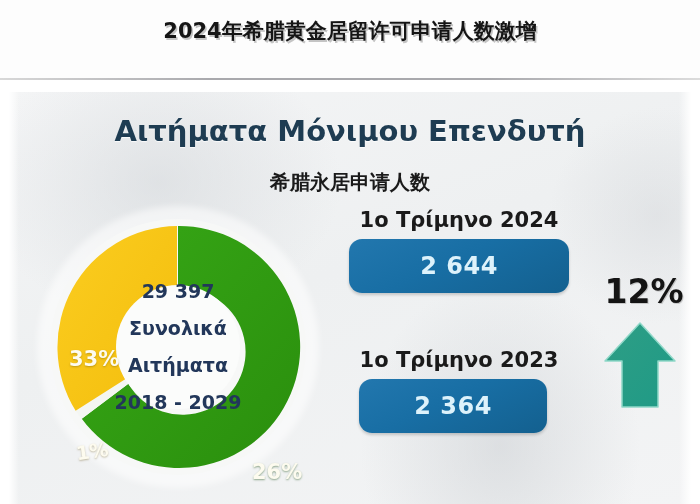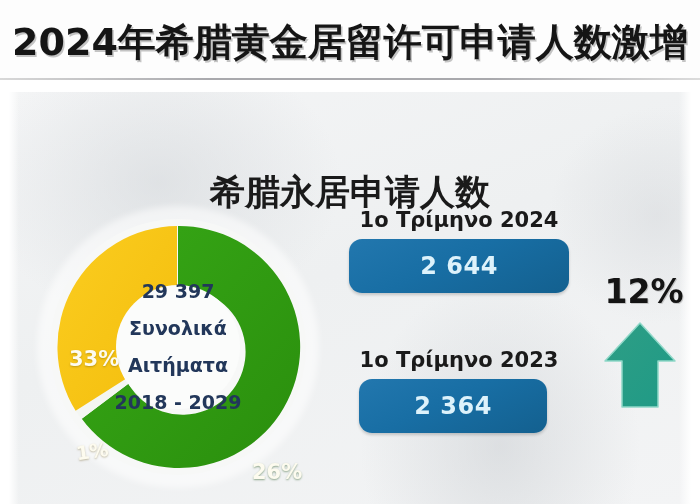--- a/index.html
+++ b/index.html
@@ -29,21 +29,21 @@
     height: 79px;
     background: #fdfdfd;
   }
   .headline-text {
     position: absolute;
     left: 0; top: 17px;
     width: 700px;
     text-align: center;
     font-family: "DejaVu Sans", "Liberation Sans", sans-serif;
     font-weight: 700;
-    font-size: 38px;
+    font-size: 21px;
     letter-spacing: 0px;
     color: #151515;
     text-shadow: 1.5px 1.5px 0px rgba(150,150,150,0.55);
     white-space: nowrap;
   }
   .headline-rule {
     position: absolute;
     left: 0; top: 78px;
     width: 700px;
     height: 2px;
@@ -85,21 +85,21 @@
     white-space: nowrap;
     text-shadow: 0 1px 1px rgba(255,255,255,0.8);
   }
   .cn-subtitle {
     position: absolute;
     left: 0; top: 77px;
     width: 682px;
     text-align: center;
     font-family: Liberation Mono, monospace;
     font-weight: 700;
-    font-size: 35px;
+    font-size: 20px;
     color: #1a1a1a;
     white-space: nowrap;
   }
 
   
   .donut-wrap {
     position: absolute;
     left: 34px; top: 120px;
     width: 270px; height: 270px;
   }
@@ -210,20 +210,21 @@
 
   <div class="headline-band">
     <div class="headline-text">2024年希腊黄金居留许可申请人数激增</div>
   </div>
   <div class="headline-rule"></div>
 
   <div class="panel">
     <div class="panel-edge-l"></div>
     <div class="panel-edge-r"></div>
 
+    <div class="greek-title">Αιτήματα Μόνιμου Επενδυτή</div>
     <div class="cn-subtitle">希腊永居申请人数</div>
 
     <div class="donut-wrap">
       <div class="donut-glow"></div>
       <svg class="donut-svg" viewBox="0 0 270 270">
         <defs>
           <linearGradient id="gGreen" x1="0" y1="0" x2="1" y2="1">
             <stop offset="0%" stop-color="#37a816"></stop>
             <stop offset="100%" stop-color="#2a8e0d"></stop>
           </linearGradient>

